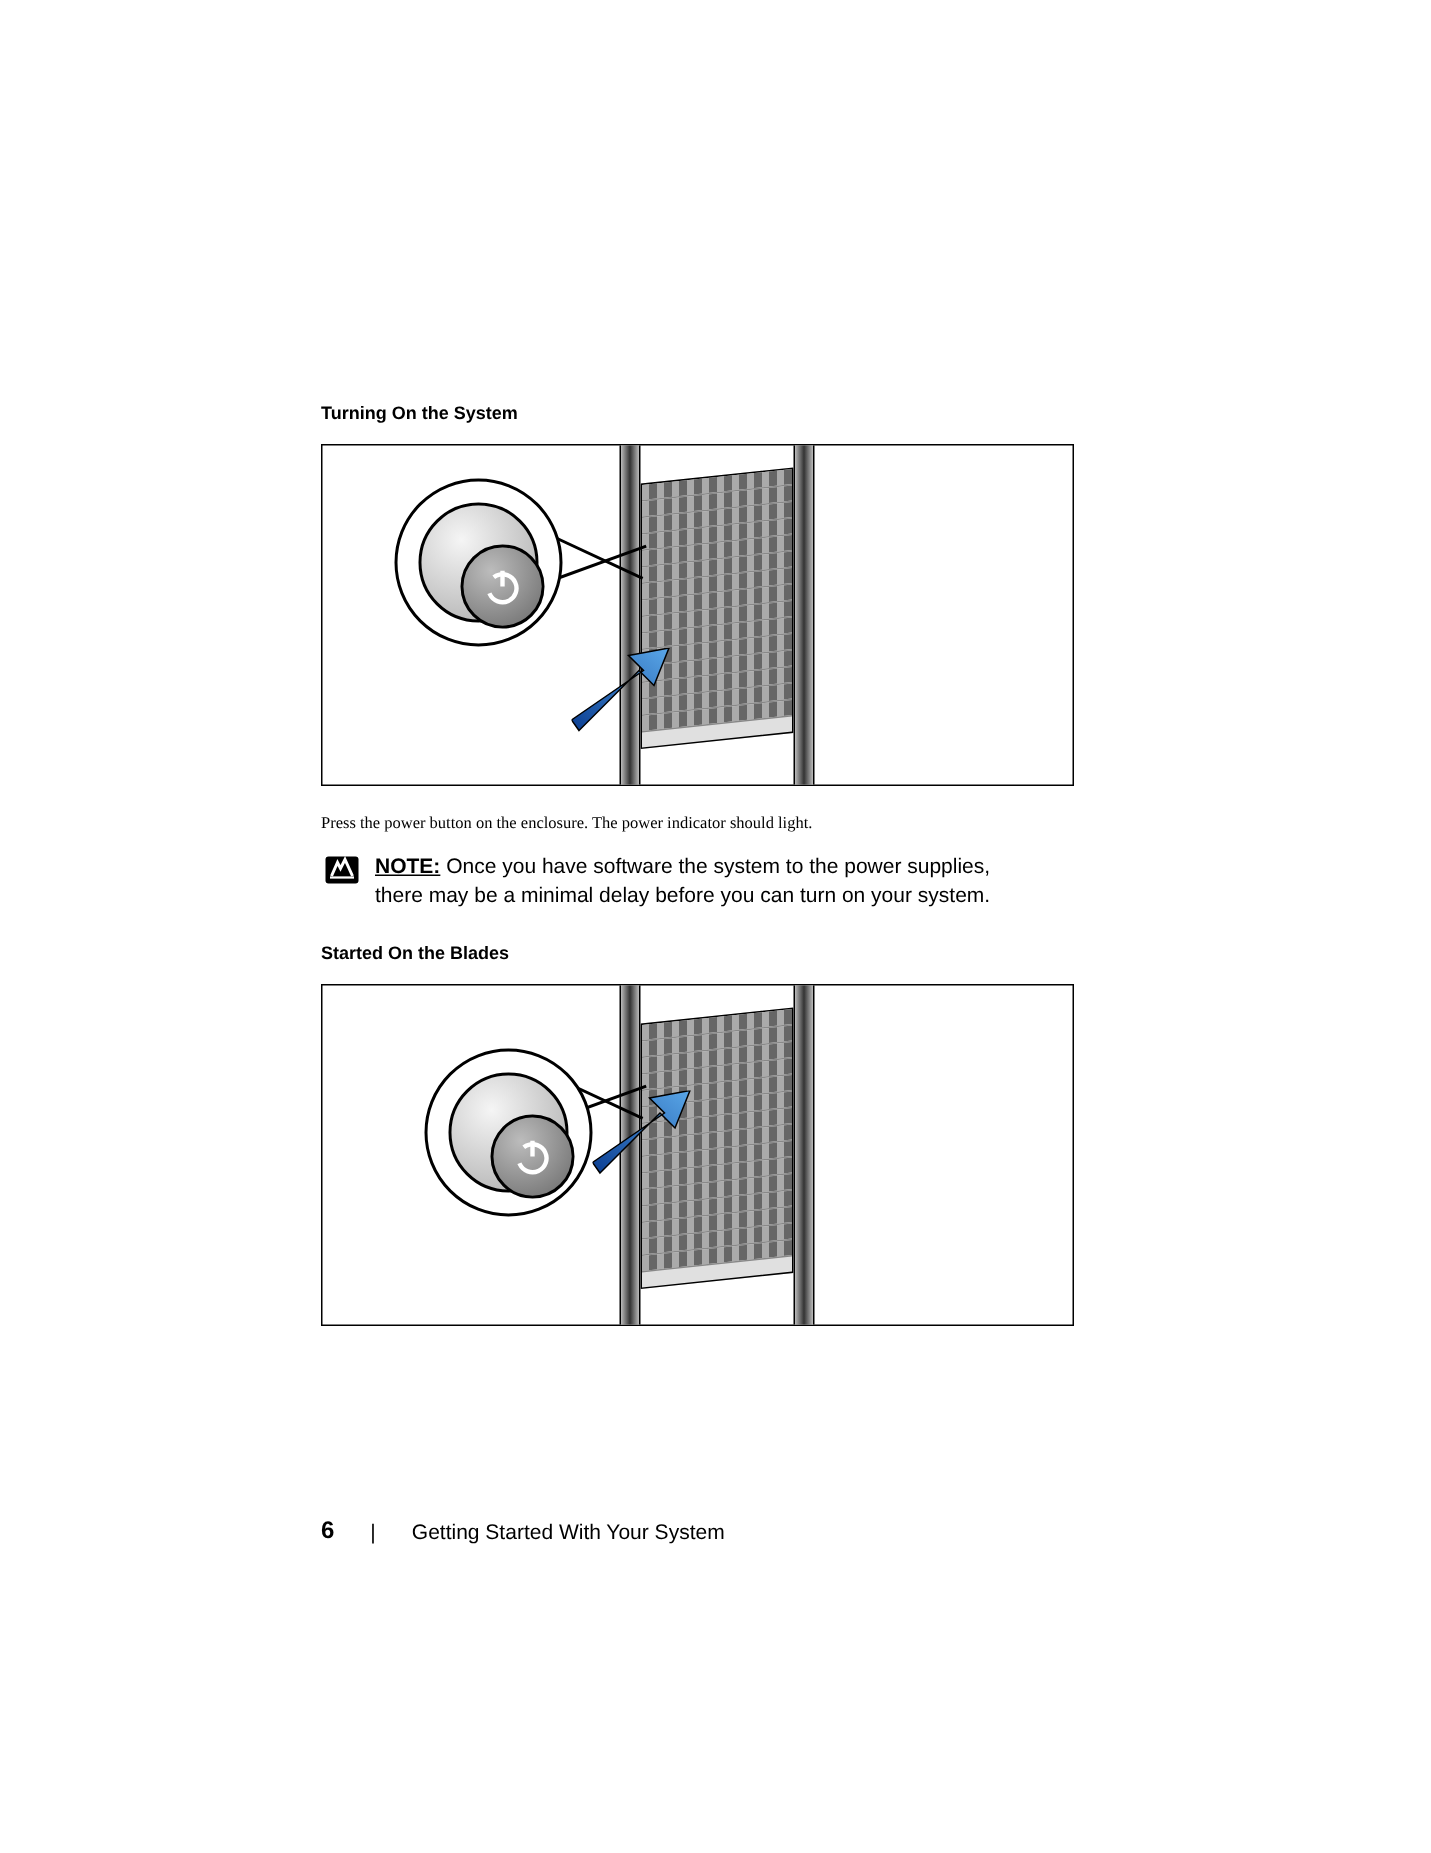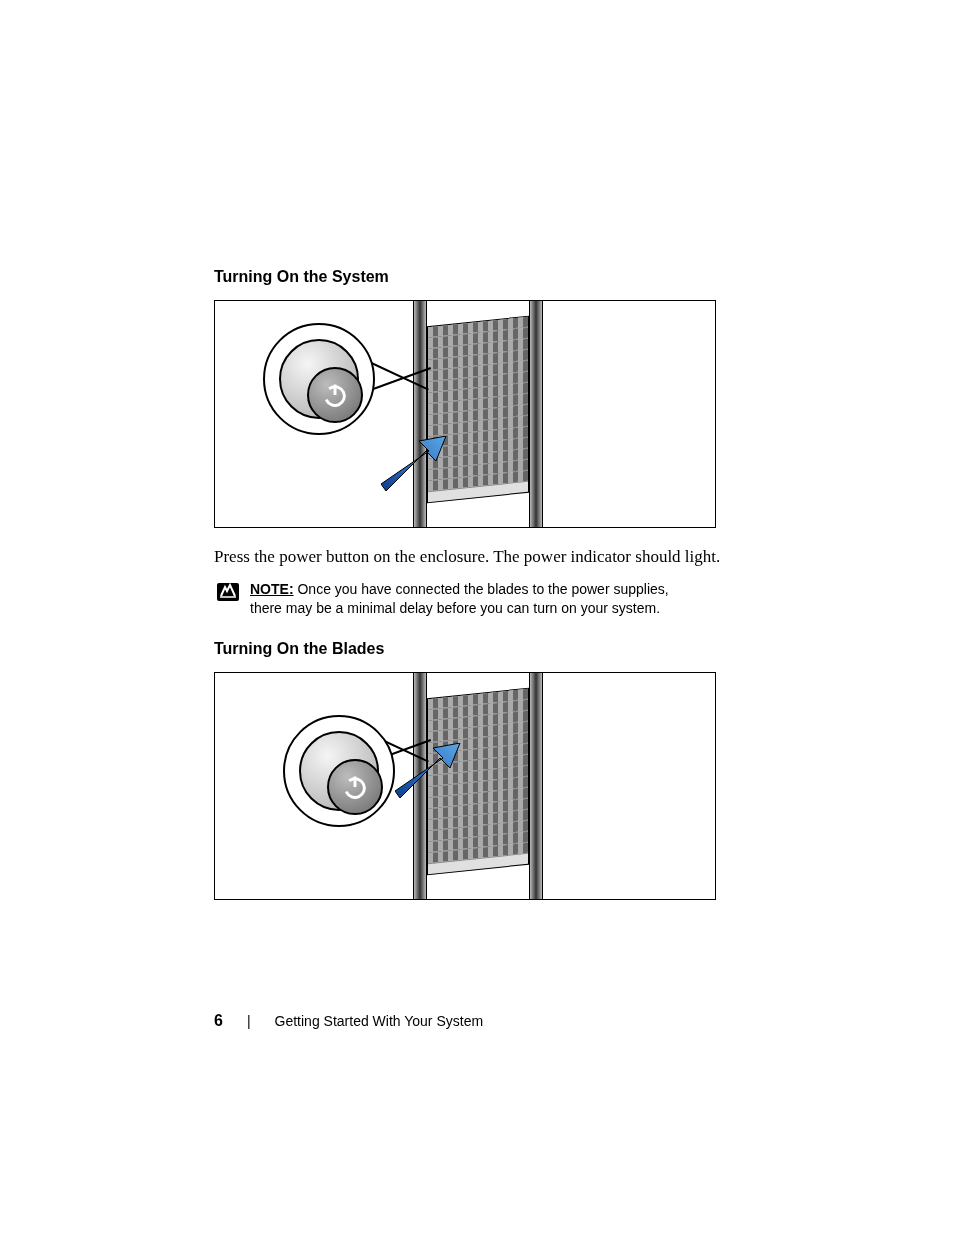--- a/index.html
+++ b/index.html
@@ -11,21 +11,21 @@
     width: 954px;
     height: 1235px;
     position: relative;
   }
   .page {
     padding: 268px 230px 0 214px;
   }
   .heading {
     font-family: Arial, Helvetica, sans-serif;
     font-weight: bold;
-    font-size: 16px;
+    font-size: 12px;
     margin: 0 0 14px 0;
   }
   .figure {
     border: 1px solid #000;
     width: 500px;
     height: 226px;
     margin: 0 0 18px 0;
     position: relative;
     overflow: hidden;
     background: #fff;
@@ -125,21 +125,21 @@
   }
   .arrow {
     position: absolute;
     left: 170px;
     top: 120px;
     z-index: 2;
   }
   .arrow.upper { top: 135px; left: 166px; }
   .arrow.lower { top: 135px; left: 166px; }
   .body-text {
-    font-size: 17px;
+    font-size: 11px;
     line-height: 1.3;
     margin: 0 0 12px 0;
   }
   .note-block {
     display: flex;
     align-items: flex-start;
     margin: 0 0 22px 0;
     padding-right: 30px;
   }
   .note-icon {
@@ -231,25 +231,25 @@
 
   <p class="body-text">Press the power button on the enclosure. The power indicator should light.</p>
 
   <div class="note-block">
     <svg class="note-icon" width="24" height="20" viewBox="0 0 24 20">
       <rect x="1" y="1" width="22" height="18" rx="2" fill="#000"></rect>
       <path d="M5 14 L9 5 L11 9 L14 3 L19 14" fill="none" stroke="#fff" stroke-width="2"></path>
       <line x1="4" y1="15" x2="20" y2="15" stroke="#fff" stroke-width="1.5"></line>
     </svg>
     <div class="note-text">
-      <span class="note-label">NOTE:</span><span> Once you have connected the blades to the power supplies, there may be a minimal delay before you can turn on your system.</span>
+      <span class="note-label">NOTE:</span><span> Once you have software the system to the power supplies, there may be a minimal delay before you can turn on your system.</span>
     </div>
   </div>
 
-  <h3 class="heading section2">Turning On the Blades</h3>
+  <h3 class="heading section2">Started On the Blades</h3>
 
   <div class="figure">
     <div class="chassis">
       <div class="rail-left"></div>
       <div class="rail-right"></div>
       <div class="enclosure">
         <div class="blade-row"></div>
           <div class="blade-row"></div>
           <div class="blade-row"></div>
         <div class="blade-row"></div>

